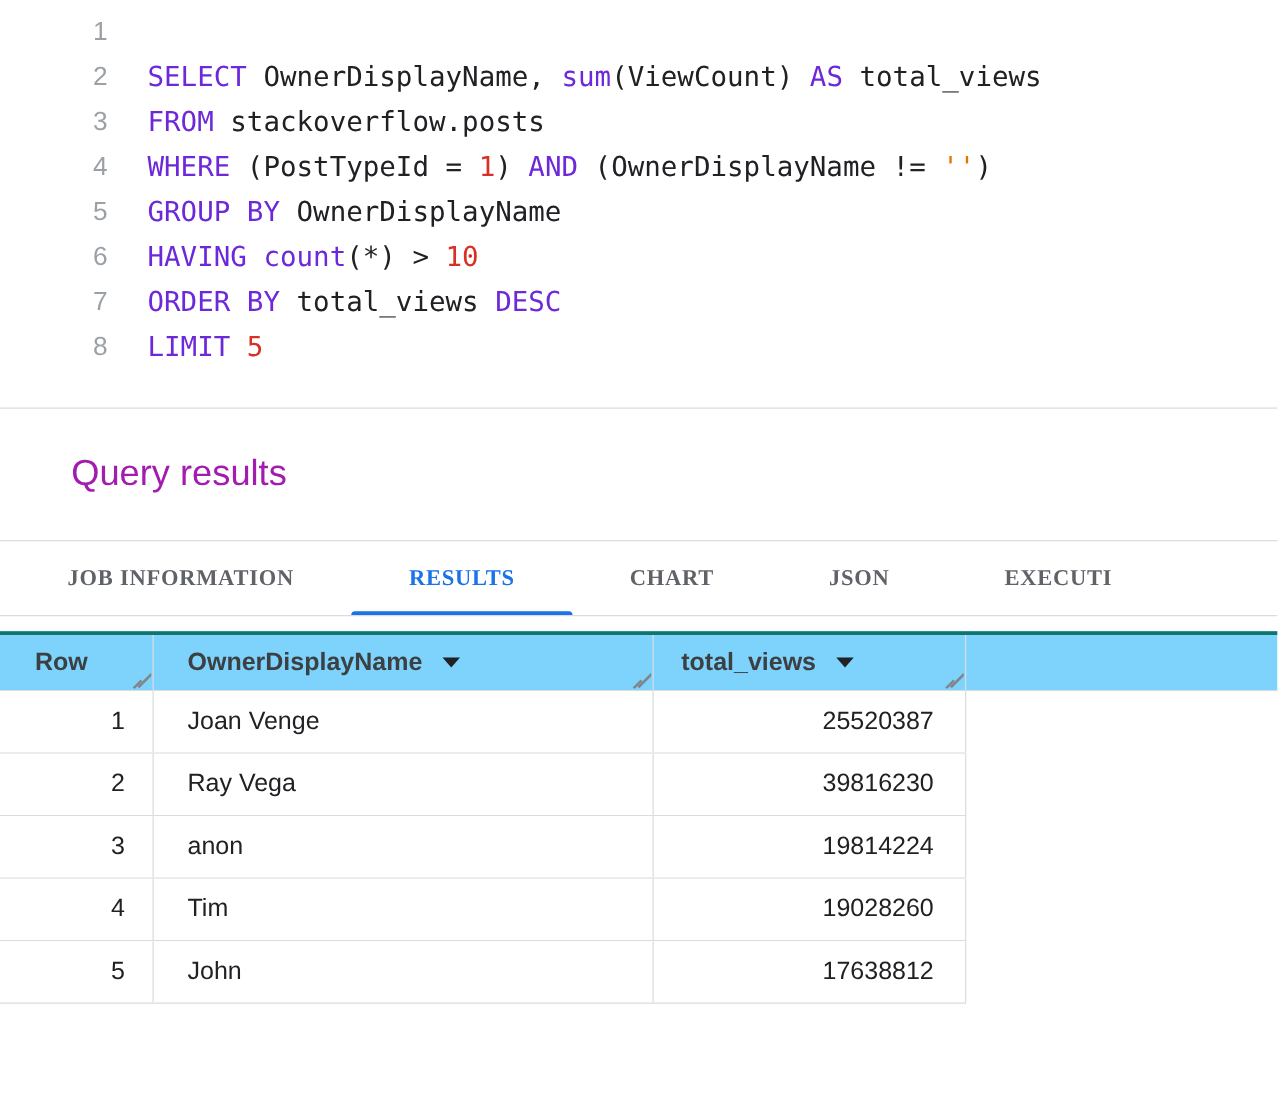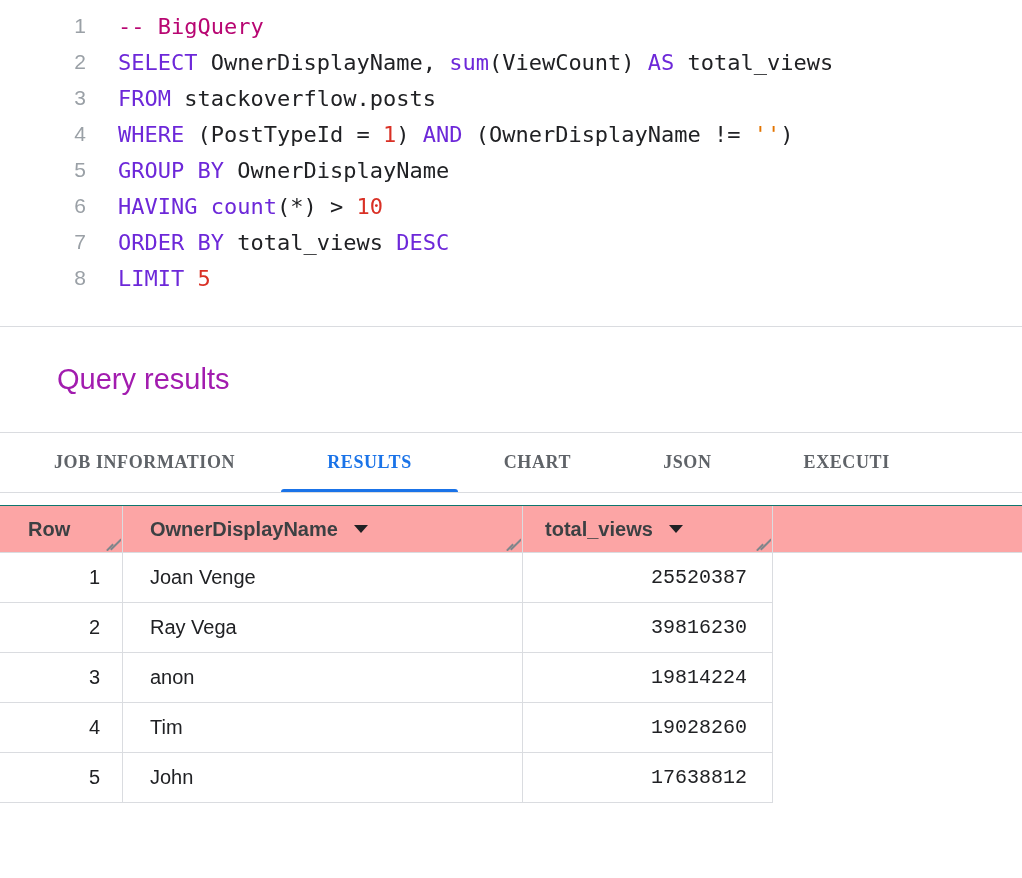--- a/index.html
+++ b/index.html
@@ -83,22 +83,22 @@
     height:3px;
     background:#1a73e8;
     border-radius:3px 3px 0 0;
   }
 
   
   .table-wrap { margin-top:12px; }
   .thead {
     display:flex;
     height:48px;
-    background:#fca5a5;
-    border-top:1px solid #0f766e;
+    background:#7dd3fc;
+    border-top:3px solid #0f766e;
     border-bottom:1px solid #dadce0;
     font-weight:700;
     font-size:20px;
     color:#3c4043;
   }
   .th {
     position:relative;
     display:flex;
     align-items:center;
     border-right:1px solid #dadce0;
@@ -144,32 +144,31 @@
     background:#fff;
   }
   .td {
     display:flex;
     align-items:center;
     border-right:1px solid #dadce0;
     overflow:hidden;
   }
   .cell-row   { width:123px; justify-content:flex-end; padding-right:22px; }
   .cell-owner { width:400px; padding-left:27px; }
-  .cell-views { width:250px; justify-content:flex-end; padding-right:25px;font-family:Liberation Mono, monospace; }
+  .cell-views { width:250px; justify-content:flex-end; padding-right:25px; }
 </style>
 </head>
 <body>
 
 <div class="app">
 
   <section class="editor-pane">
     <div class="code-lines">
   <div class="code-line">
     <span class="line-number">1</span>
-    <span class="line-code"><span class="tok-com">-- BigQuery</span></span>
   </div>
 
   <div class="code-line">
     <span class="line-number">2</span>
     <span class="line-code"><span class="tok-kw">SELECT</span><span class="tok-plain"> OwnerDisplayName, </span><span class="tok-kw">sum</span><span class="tok-plain">(ViewCount) </span><span class="tok-kw">AS</span><span class="tok-plain"> total_views</span></span>
   </div>
 
   <div class="code-line">
     <span class="line-number">3</span>
     <span class="line-code"><span class="tok-kw">FROM</span><span class="tok-plain"> stackoverflow.posts</span></span>

